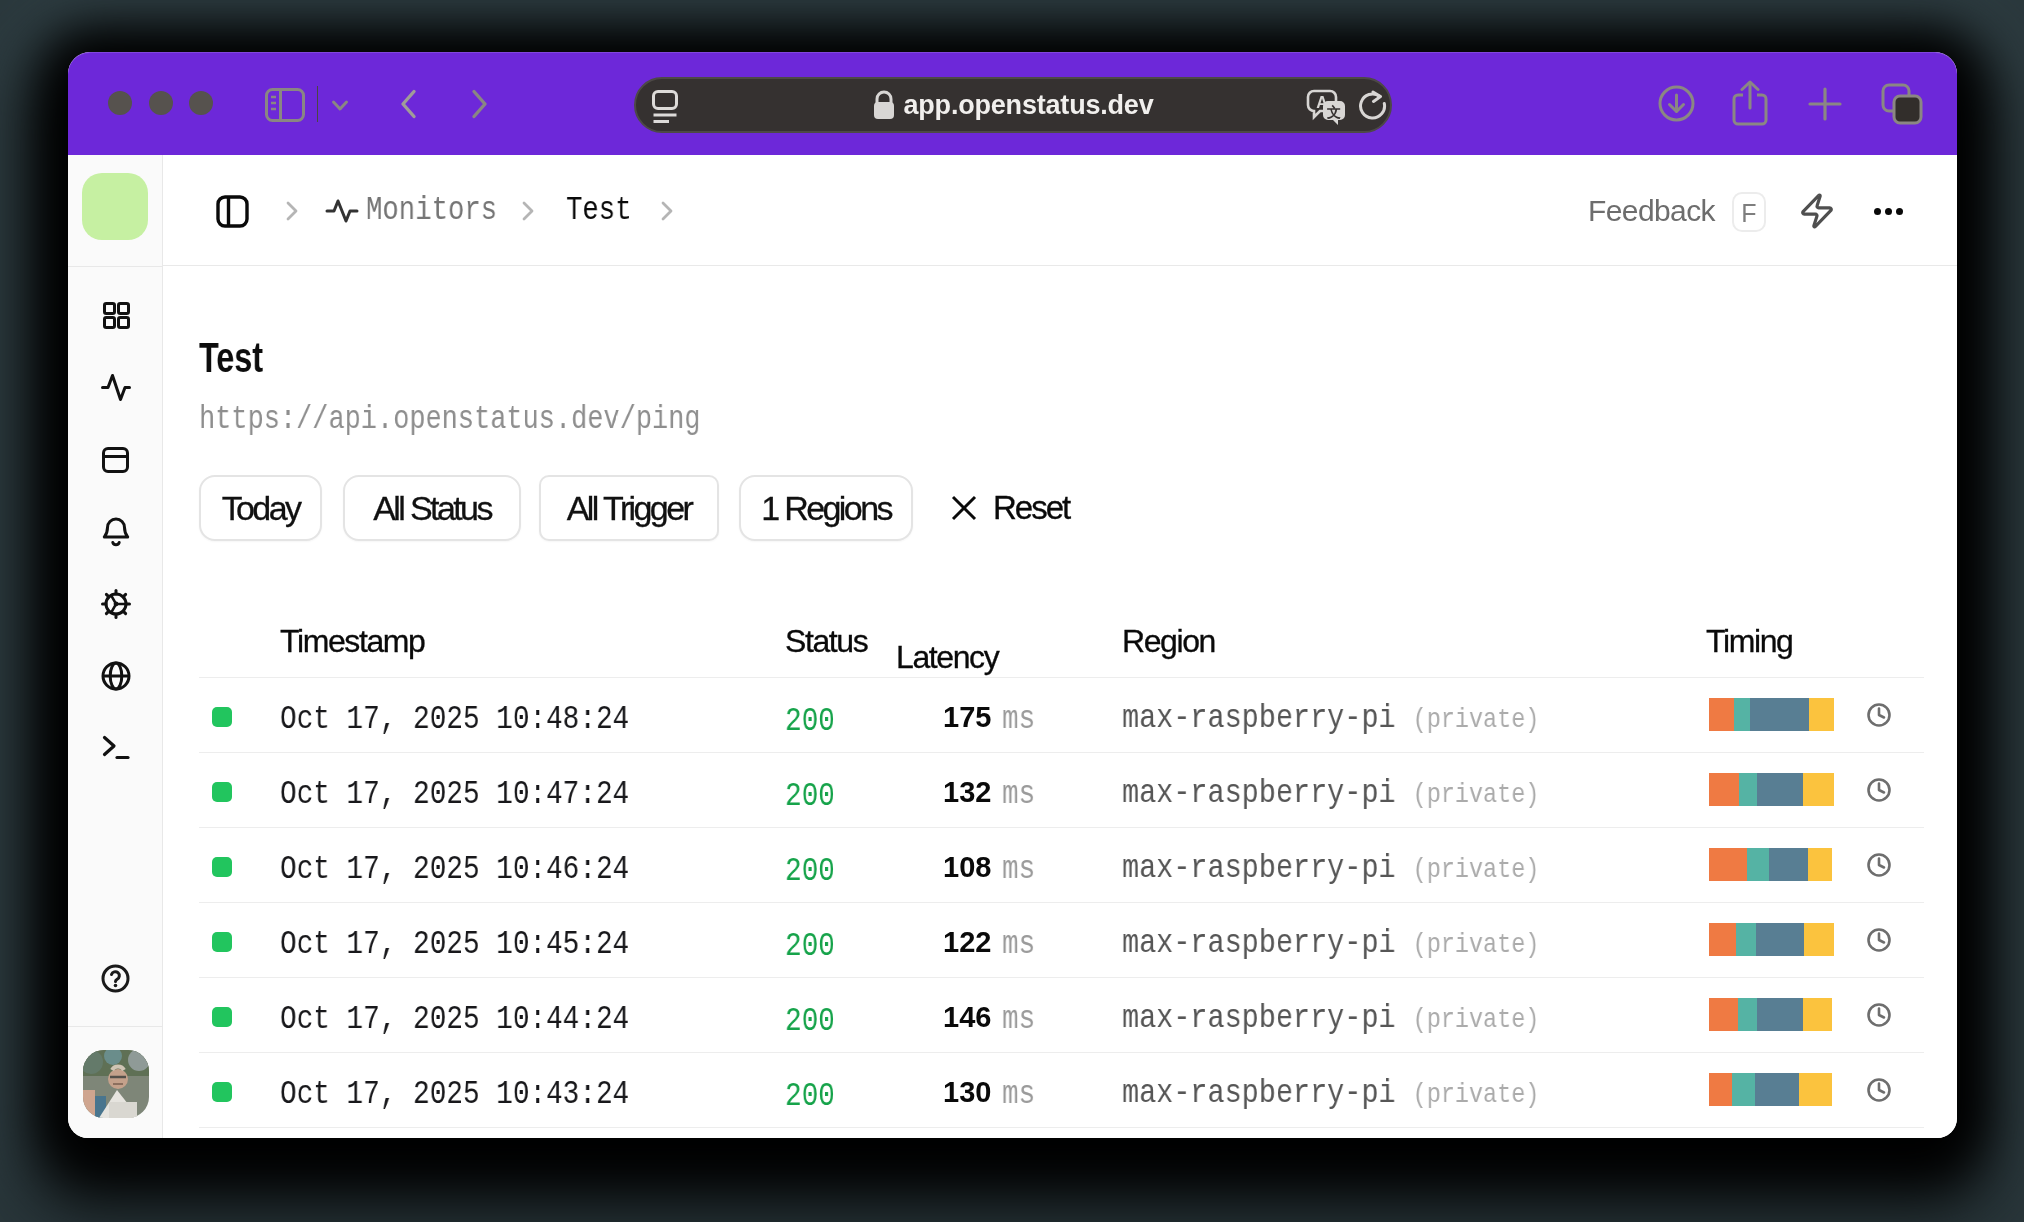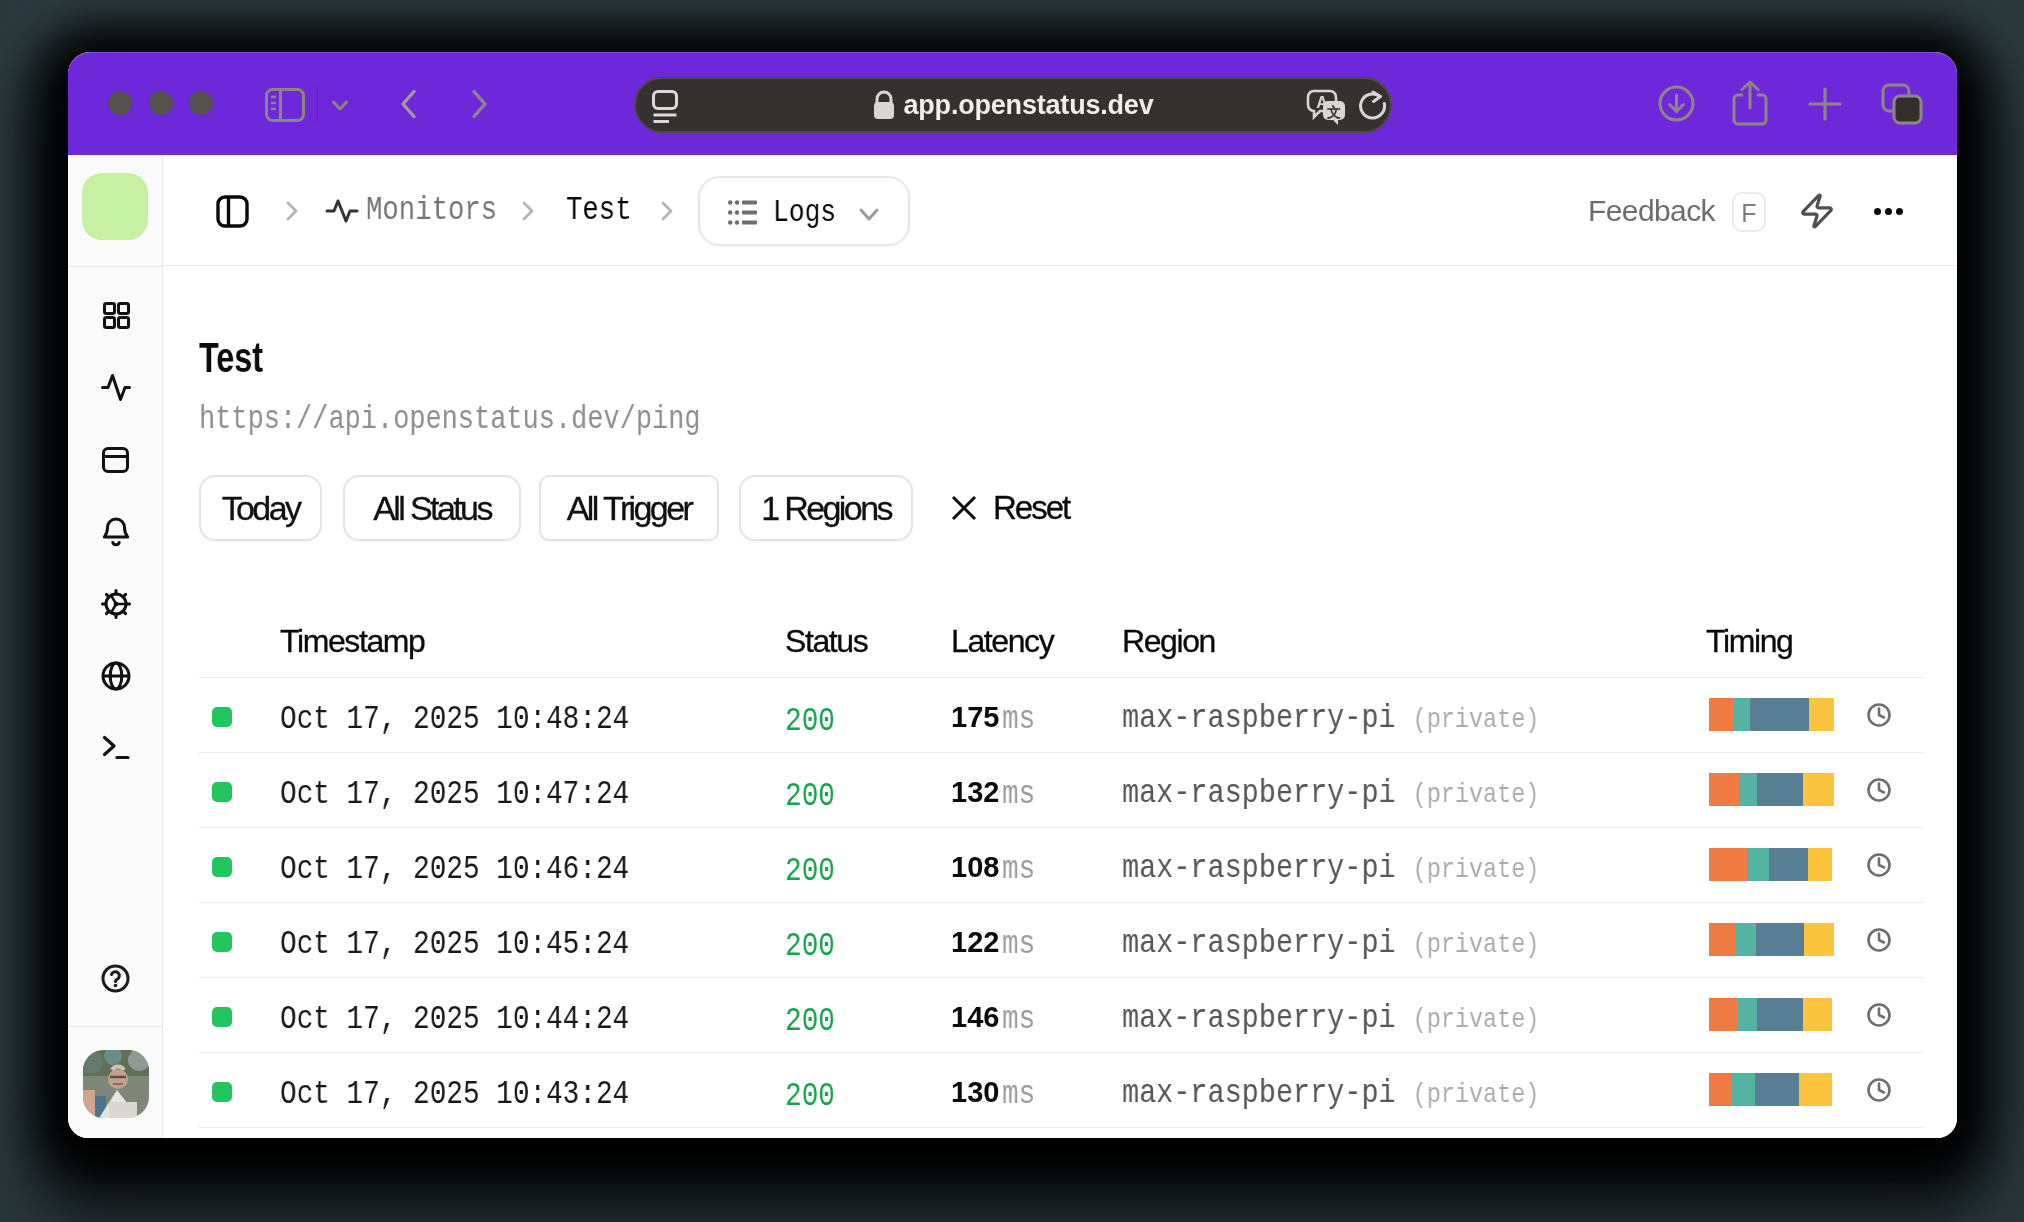--- a/index.html
+++ b/index.html
@@ -47,21 +47,21 @@
     box-shadow:0 1px 2px rgba(0,0,0,0.04);
     display:flex; align-items:center; justify-content:center;
     font-size:34px; font-weight:normal; color:#111; letter-spacing:-2.6px; -webkit-text-stroke:0.3px #111;
   }
   
   .th { position:absolute; top:469px; font-size:32px; font-weight:normal; color:#0a0a0a; letter-spacing:-1.4px; line-height:34px;text-align:right; -webkit-text-stroke:0.3px #0a0a0a; }
   .rowline { position:absolute; left:36px; height:1px; width:1725px; background:#ededed; }
   .gdot { position:absolute; left:49px; width:20px; height:20px; border-radius:5px; background:#22c55e; }
   .ts { position:absolute; left:117px; font-size:34px; color:#18181b; font-family:"Liberation Mono", monospace; line-height:38px; transform:scaleX(.815); transform-origin:0 50%; white-space:nowrap; will-change:transform; }
   .st { position:absolute; left:622px; font-size:34px; color:#16a34a; font-family:"Liberation Mono", monospace; line-height:38px; transform:scaleX(.815); transform-origin:0 50%; will-change:transform; }
-  .lat { position:absolute; left:780px; font-size:29px; font-weight:bold; color:#0a0a0a; line-height:33px;margin-left:8px; }
+  .lat { position:absolute; left:780px; font-size:29px; font-weight:bold; color:#0a0a0a; line-height:33px; }
   .lams { position:absolute; left:839px; font-size:33px; color:#9b9b9b; font-family:"Liberation Mono", monospace; line-height:37px; transform:scaleX(.84); transform-origin:0 50%; will-change:transform; }
   .reg { position:absolute; left:959px; font-size:34px; color:#565656; font-family:"Liberation Mono", monospace; line-height:38px; transform:scaleX(.838); transform-origin:0 50%; white-space:nowrap; will-change:transform; }
   .priv { font-size:28px; color:#ababab; }
   .bar { position:absolute; left:1546px; width:125px; height:33px; display:flex; }
   .seg-o { background:#ef7a43; } .seg-t { background:#55b3a4; } .seg-s { background:#587e93; } .seg-y { background:#fbc33e; }
   .clockw { position:absolute; left:1704px; }
 </style>
 </head>
 <body>
 <div style="position:absolute; inset:0; box-shadow: inset 0 0 90px 32px rgba(0,0,0,0.55);"></div>
@@ -234,39 +234,20 @@
         <path d="M2 14 h7 l4 -10 l8 20 l4 -10 h7" fill="none" stroke="#333" stroke-width="3" stroke-linecap="round" stroke-linejoin="round"></path>
       </svg>
       <div class="abs mono" style="left:203px; top:37px; font-size:33px; color:#757575; line-height:38px; transform:scaleX(.828); transform-origin:0 50%; will-change:transform;">Monitors</div>
       <svg class="abs" style="left:357px; top:45px;" width="16" height="22" viewBox="0 0 16 22">
         <polyline points="4,3 12,11 4,19" fill="none" stroke="#b5b5b5" stroke-width="2.8" stroke-linecap="round" stroke-linejoin="round"></polyline>
       </svg>
       <div class="abs mono" style="left:403px; top:37px; font-size:33px; color:#0a0a0a; line-height:38px; transform:scaleX(.828); transform-origin:0 50%; will-change:transform;">Test</div>
       <svg class="abs" style="left:496px; top:45px;" width="16" height="22" viewBox="0 0 16 22">
         <polyline points="4,3 12,11 4,19" fill="none" stroke="#b5b5b5" stroke-width="2.8" stroke-linecap="round" stroke-linejoin="round"></polyline>
       </svg>
-      <div class="logsbtn">
-        <svg class="abs" style="left:28px; top:22px;" width="29" height="25" viewBox="0 0 29 25">
-          <g fill="#6e6e6e">
-            <circle cx="2.2" cy="2.5" r="2.2"></circle>
-              <circle cx="9" cy="2.5" r="2.2"></circle>
-            <circle cx="2.2" cy="12.5" r="2.2"></circle>
-              <circle cx="9" cy="12.5" r="2.2"></circle>
-            <circle cx="2.2" cy="22.5" r="2.2"></circle>
-              <circle cx="9" cy="22.5" r="2.2"></circle>
-            <rect x="14" y="0.6" width="15" height="4" rx="1"></rect>
-            <rect x="14" y="10.6" width="15" height="4" rx="1"></rect>
-            <rect x="14" y="20.6" width="15" height="4" rx="1"></rect>
-          </g>
-        </svg>
-        <div class="abs mono" style="left:73px; top:17px; font-size:32px; color:#0a0a0a; line-height:36px; transform:scaleX(.822); transform-origin:0 50%; will-change:transform;">Logs</div>
-        <svg class="abs" style="left:158px; top:29px;" width="22" height="16" viewBox="0 0 22 16">
-          <polyline points="3,3 11,12 19,3" fill="none" stroke="#9b9b9b" stroke-width="3" stroke-linecap="round" stroke-linejoin="round"></polyline>
-        </svg>
-      </div>
       <div class="abs" style="left:1425px; top:38px; font-size:30px; color:#6d6d6d; letter-spacing:-0.6px; line-height:36px;">Feedback</div>
       <div class="fbadge">
           <div style="text-align:center; font-size:25px; color:#7e7e7e; margin-top:5px;">F</div>
         </div>
       <svg class="abs" style="left:1635px; top:37px;" width="38" height="38" viewBox="0 0 24 24">
         <path d="M4 14a1 1 0 0 1-.78-1.63l9.9-10.2a.5.5 0 0 1 .86.46l-1.92 6.02A1 1 0 0 0 13 10h7a1 1 0 0 1 .78 1.63l-9.9 10.2a.5.5 0 0 1-.86-.46l1.92-6.02A1 1 0 0 0 11 14z" fill="none" stroke="#4f4f4f" stroke-width="2" stroke-linejoin="round"></path>
       </svg>
       <div class="abs" style="left:1711px; top:52.5px; width:29px; display:flex; justify-content:space-between;">
         <div style="width:7px;height:7px;border-radius:50%;background:#0a0a0a;"></div>
         <div style="width:7px;height:7px;border-radius:50%;background:#0a0a0a;"></div>
@@ -282,21 +263,21 @@
     <div class="btn" style="left:376px; width:180px;border-radius:10px;">All Trigger</div>
     <div class="btn" style="left:576px; width:174px;">1 Regions</div>
     <svg class="abs" style="left:787px; top:339px;" width="28" height="28" viewBox="0 0 28 28">
       <line x1="3" y1="3" x2="25" y2="25" stroke="#0a0a0a" stroke-width="3"></line>
       <line x1="25" y1="3" x2="3" y2="25" stroke="#0a0a0a" stroke-width="3"></line>
     </svg>
     <div class="abs" style="left:830px; top:334px; font-size:33px; font-weight:normal; color:#0a0a0a; letter-spacing:-2px; line-height:38px; -webkit-text-stroke:0.3px #0a0a0a;">Reset</div>
 
     <div class="th" style="left:117px;">Timestamp</div>
     <div class="th" style="left:622px;">Status</div>
-    <div class="th" style="left:788px;">Latency</div>
+    <div class="th" style="left:733px;margin-top:16px;">Latency</div>
     <div class="th" style="left:959px;">Region</div>
     <div class="th" style="left:1543px;">Timing</div>
     <div class="rowline" style="top:522px;"></div>
 
     <div class="gdot" style="top:552px;"></div>
     <div class="ts" style="top:545px;">Oct 17, 2025 10:48:24</div>
     <div class="st" style="top:547px;">200</div>
     <div class="lat" style="top:546px;">175</div>
     <div class="lams" style="top:546px;">ms</div>
     <div class="reg" style="top:544px;">max-raspberry-pi <span class="priv">(private)</span></div>

